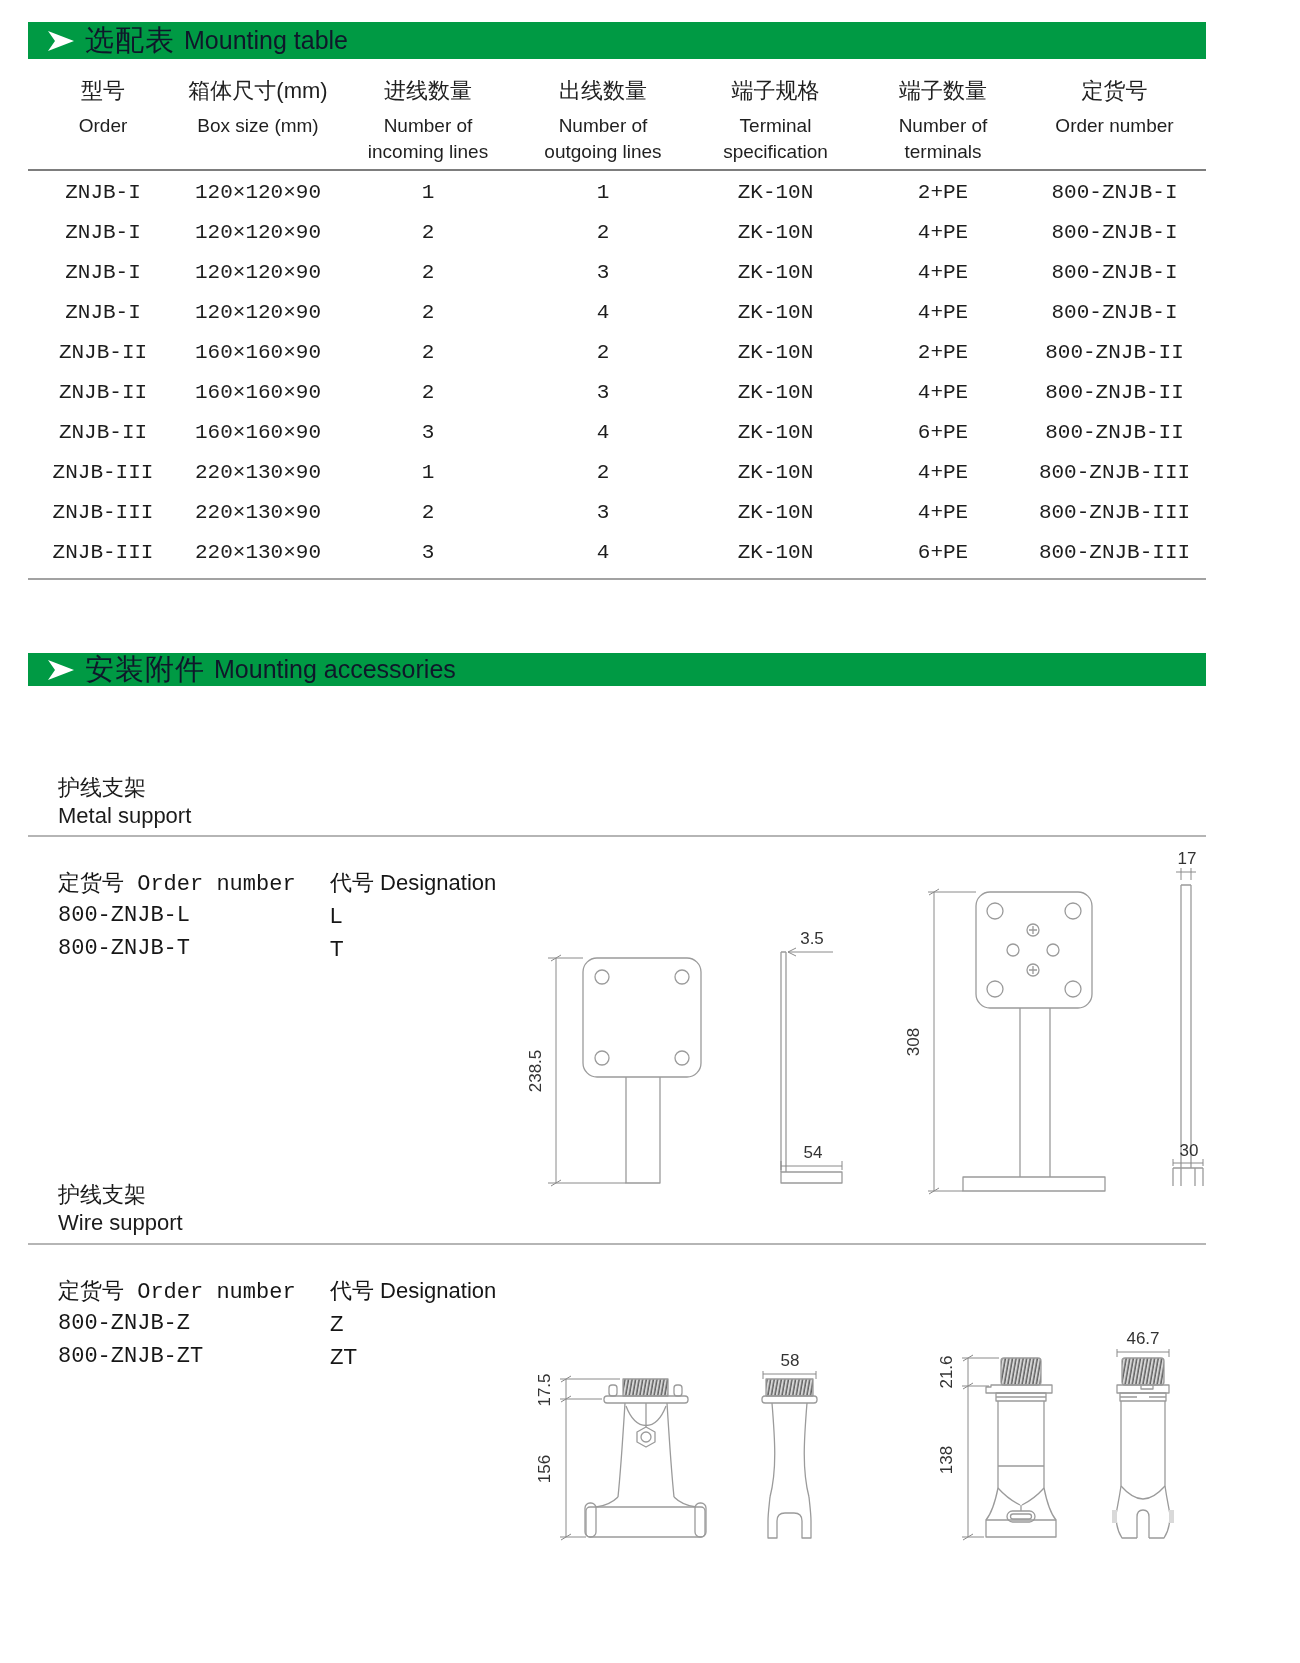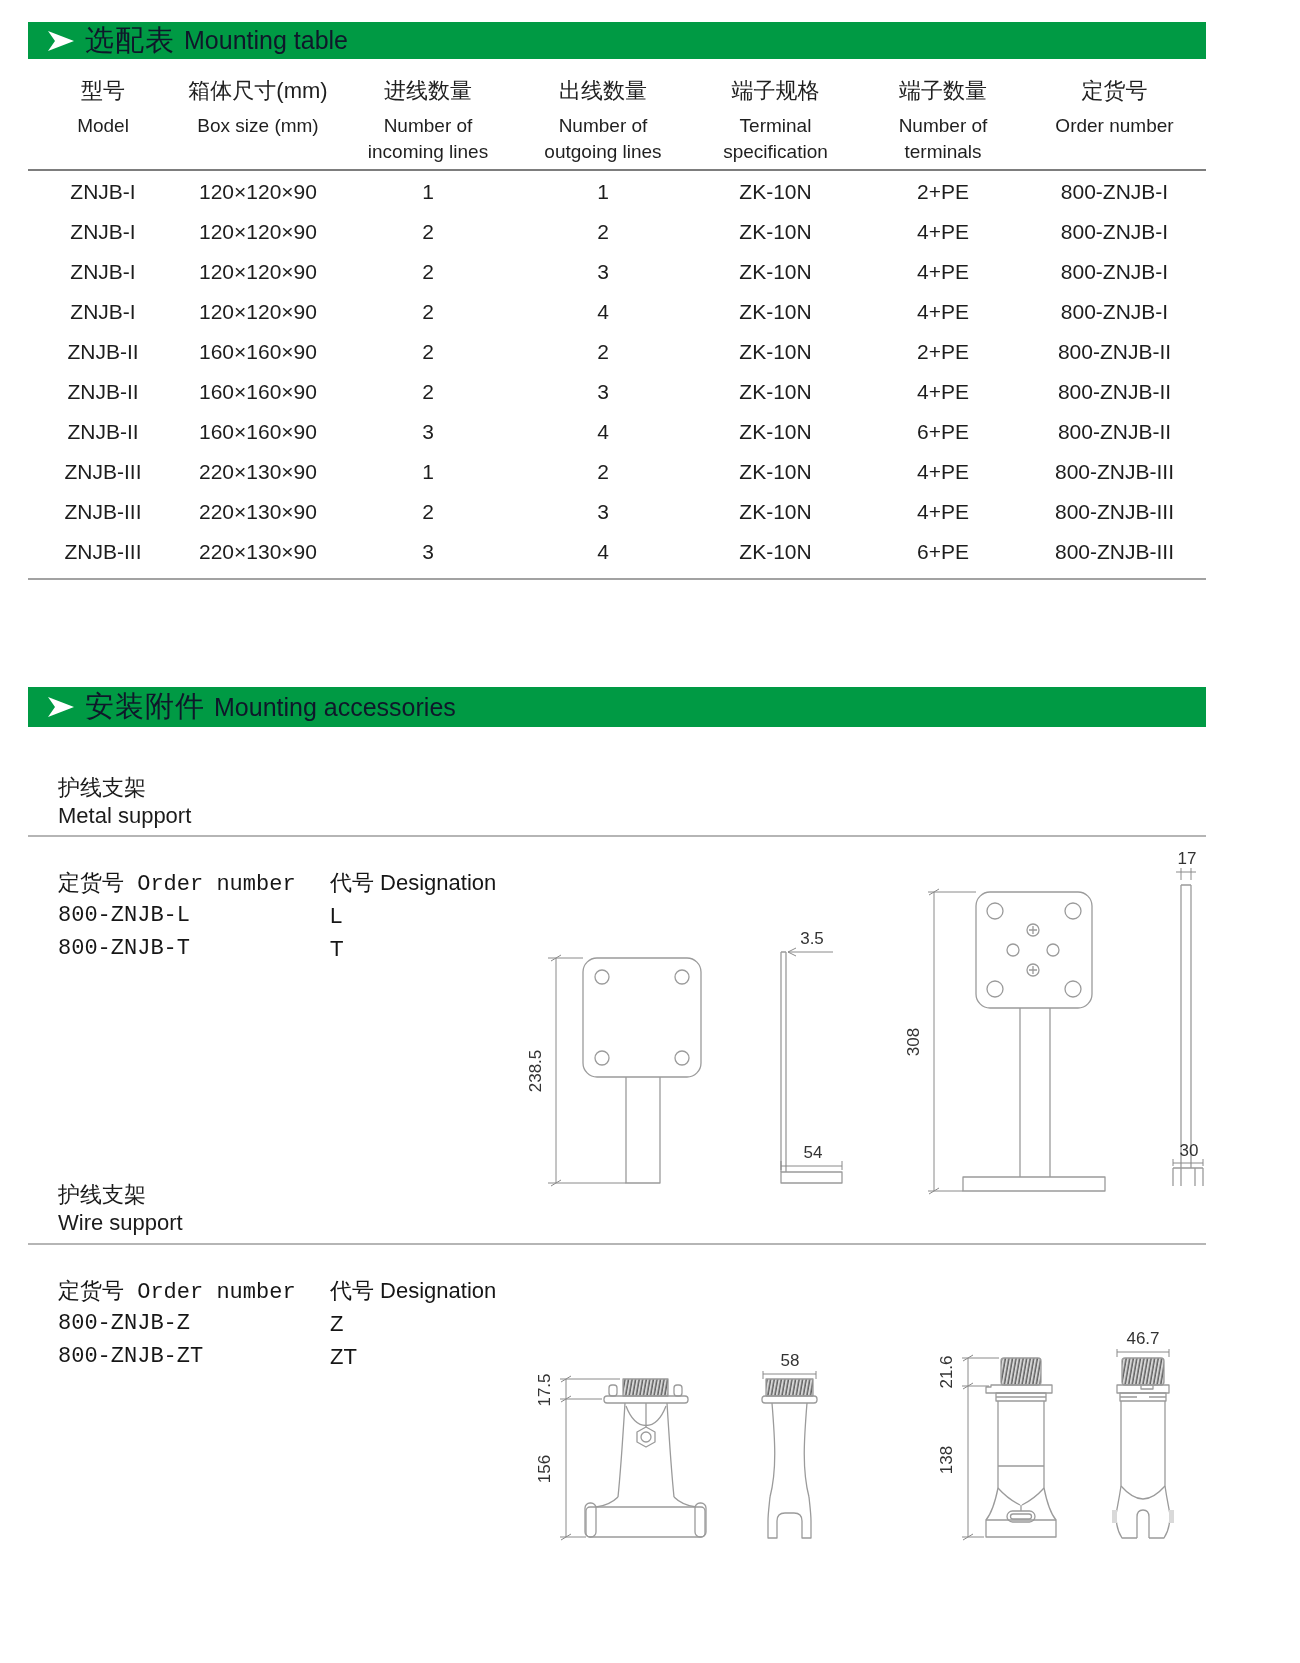--- a/index.html
+++ b/index.html
@@ -6,36 +6,36 @@
   .page {
     position:relative; width:1300px; height:1663px; background:#ffffff;
     font-family:"Liberation Sans","DejaVu Sans",sans-serif; overflow:hidden;
   }
   
   .bar {
     position:absolute; left:28px; width:1178px; background:#009a44; color:#0f172a;
     display:flex; align-items:center; box-sizing:border-box; padding-left:18px;
   }
   #bar-matching { top:22px; height:37px; }
-  #bar-mounting { top:687px; height:40px; }
+  #bar-mounting { top:653px; height:33px; }
   .arrow { display:flex; align-items:center; margin-right:9px; }
   .bar-zh { font-size:29px; letter-spacing:1px; }
   .bar-en { font-size:25px; margin-left:9px; }
 
   
   #match-head, .trow {
     display:grid;
     grid-template-columns:150px 160px 180px 170px 175px 160px 183px;
   }
   #match-head { position:absolute; left:28px; top:76px; width:1178px; }
   .hcell { text-align:center; }
   .hzh { font-size:22px; color:#1f1f1f; margin-bottom:7px; }
   .hen { font-size:19px; color:#1f1f1f; line-height:26px; max-width:150px; margin:0 auto; }
   #match-body { position:absolute; left:28px; top:172px; width:1178px; }
-  .trow { height:40px; align-items:center; }
+  .trow { height:40px; align-items:center;font-family:Liberation Mono, monospace; }
   .tcell { text-align:center; font-size:21px; color:#1d1d1d; }
 
   .hline { position:absolute; left:28px; width:1178px; height:0; }
   #head-line   { top:169px; border-top:2px solid #7d7d7d; }
   #table-bottom{ top:578px; border-top:2px solid #a2a2a2; }
   #metal-rule  { top:835px; border-top:2px solid #b5b5b5; }
   #wire-rule   { top:1243px; border-top:2px solid #b5b5b5; }
 
   
   .sublabel { position:absolute; left:58px; font-size:22px; color:#1b1b1b; line-height:28px; }
@@ -68,21 +68,21 @@
           <polygon points="2,1 28,11 2,21 9,11" fill="#ffffff"></polygon>
         </svg>
     </span>
     <span class="bar-zh">选配表</span>
     <span class="bar-en">Mounting table</span>
   </header>
 
   <div id="match-head">
       <div class="hcell">
         <div class="hzh">型号</div>
-        <div class="hen">Model</div>
+        <div class="hen">Order</div>
       </div>
       <div class="hcell">
         <div class="hzh">箱体尺寸(mm)</div>
         <div class="hen">Box size (mm)</div>
       </div>
       <div class="hcell">
         <div class="hzh">进线数量</div>
         <div class="hen">Number of incoming lines</div>
       </div>
       <div class="hcell">

